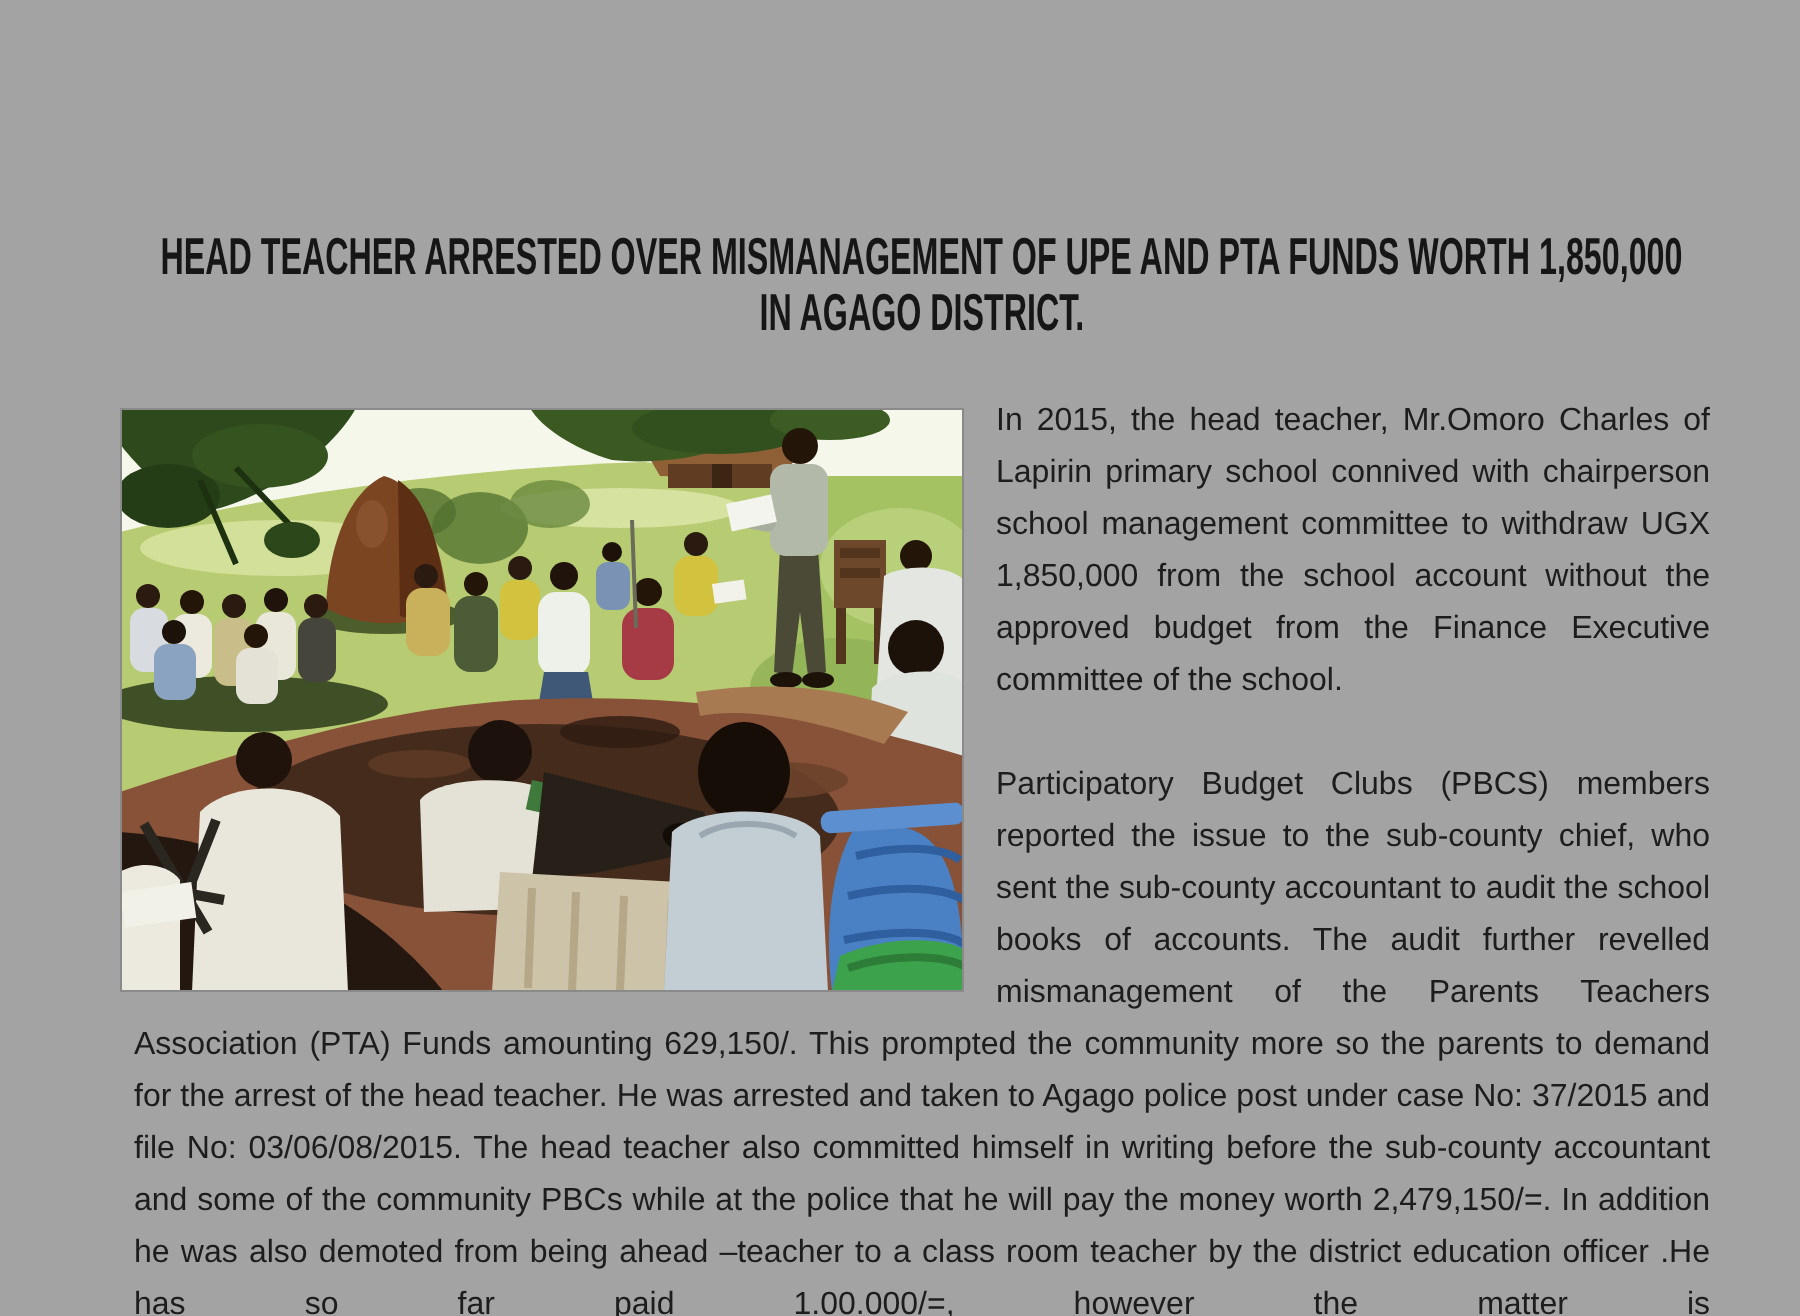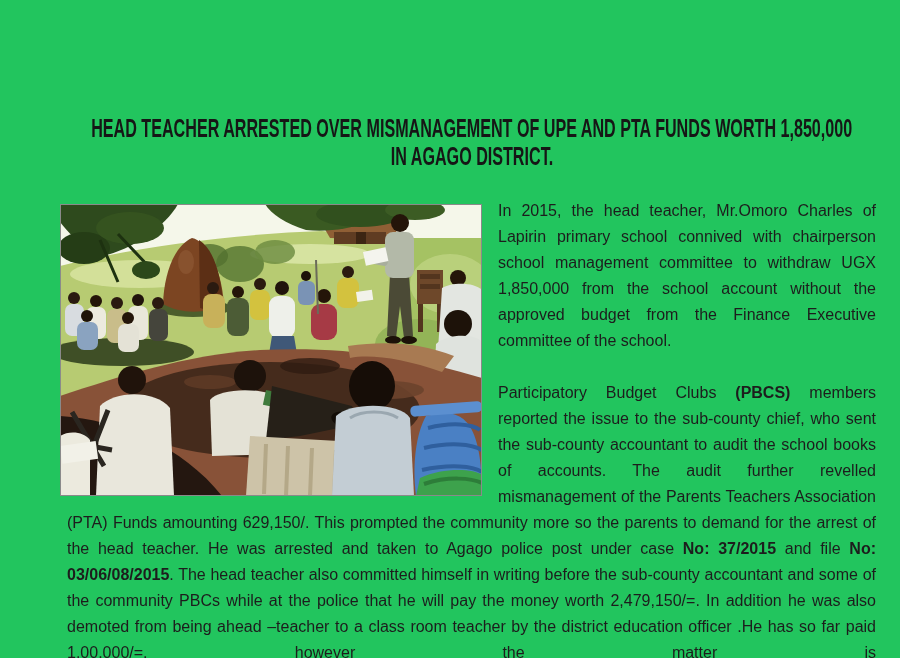--- a/index.html
+++ b/index.html
@@ -11,22 +11,22 @@
     width: 900px;
     height: 658px;
     overflow: hidden;
     font-family: "Liberation Sans", sans-serif;
     color: #1f1f1f;
   }
   .page {
     box-sizing: border-box;
     width: 900px;
     height: 658px;
-    padding: 114px 24px 0 67px;
-    background: #22c55e;
+    padding: 114px 45px 0 67px;
+    background: #a3a3a3;
   }
   .title {
     margin: 0 0 28px 0;
     display: flex;
     flex-direction: column;
     align-items: center;
   }
   .title-line {
     display: block;
     white-space: nowrap;
@@ -56,21 +56,21 @@
     width: 100%;
     height: 100%;
   }
   .para {
     margin: 0 0 26px 0;
   }
   .para-last {
     margin: 0;
     text-align-last: justify;
   }
-  .para b { font-weight: bold; }
+  .para b { font-weight: normal; }
 </style>
 </head>
 <body>
 
 <div class="page">
 
   <h1 class="title">
     <span class="title-line">HEAD TEACHER ARRESTED OVER MISMANAGEMENT OF UPE AND PTA FUNDS WORTH 1,850,000</span>
     <span class="title-line">IN AGAGO DISTRICT.</span>
   </h1>

